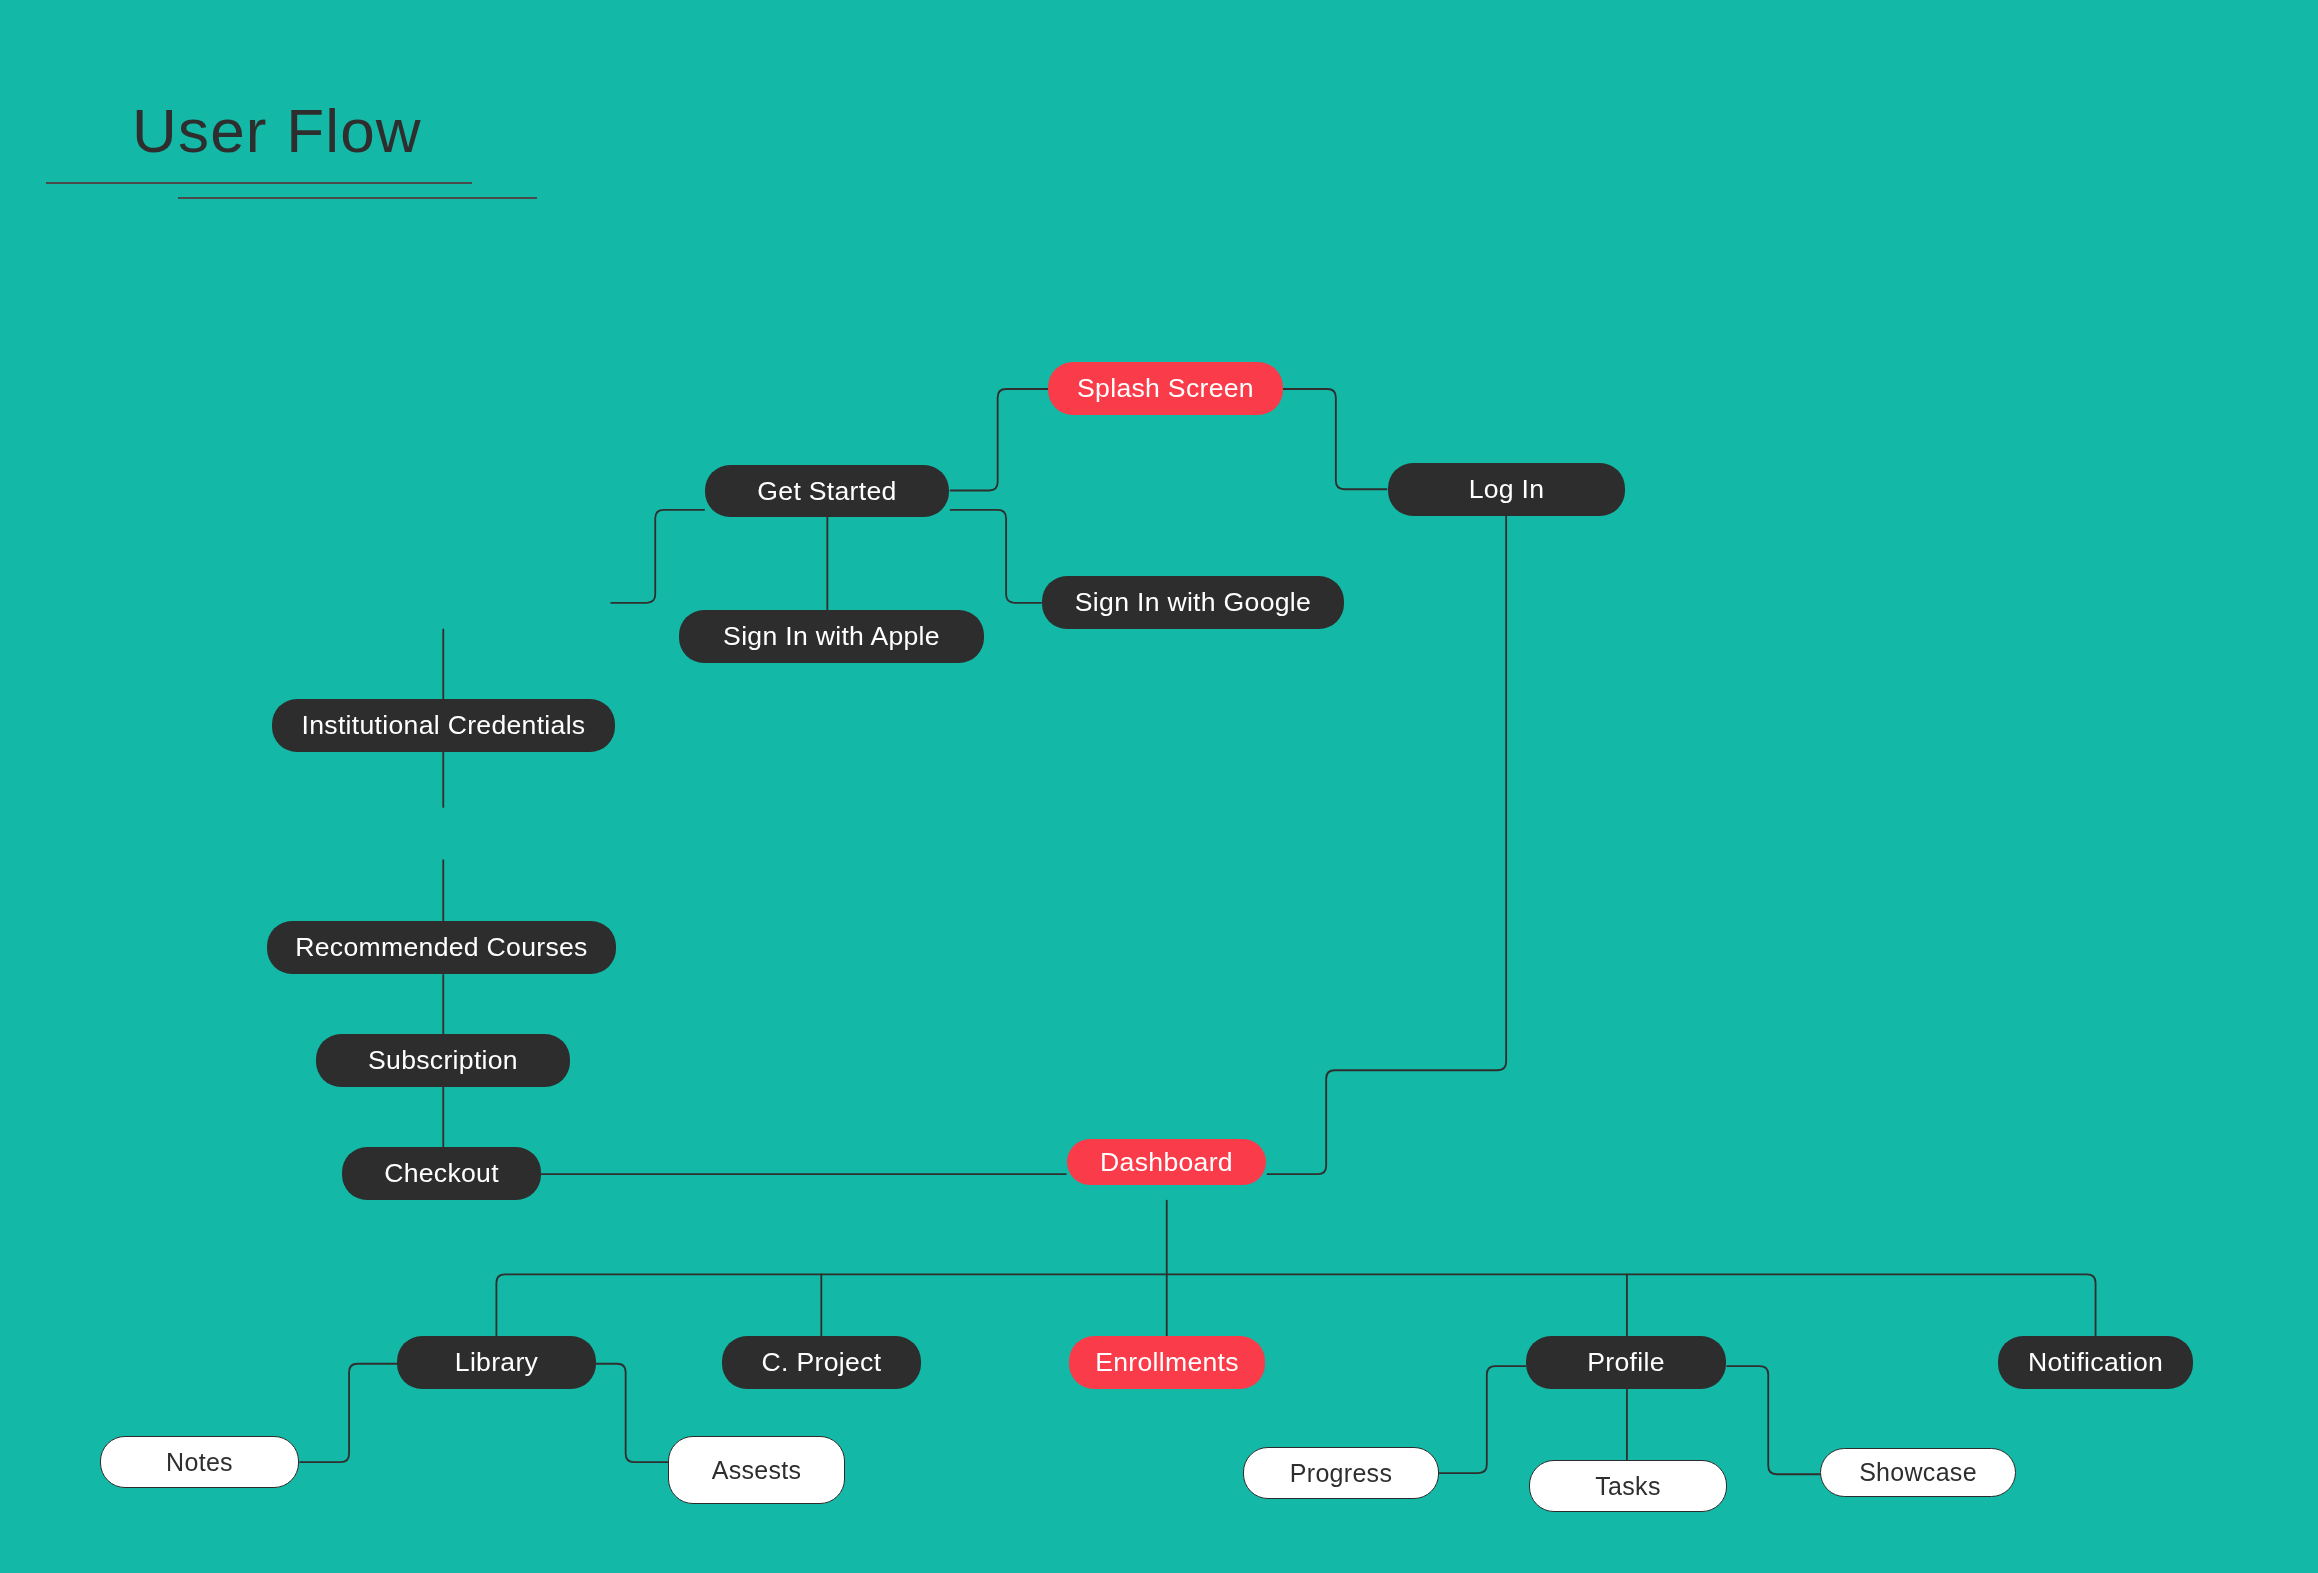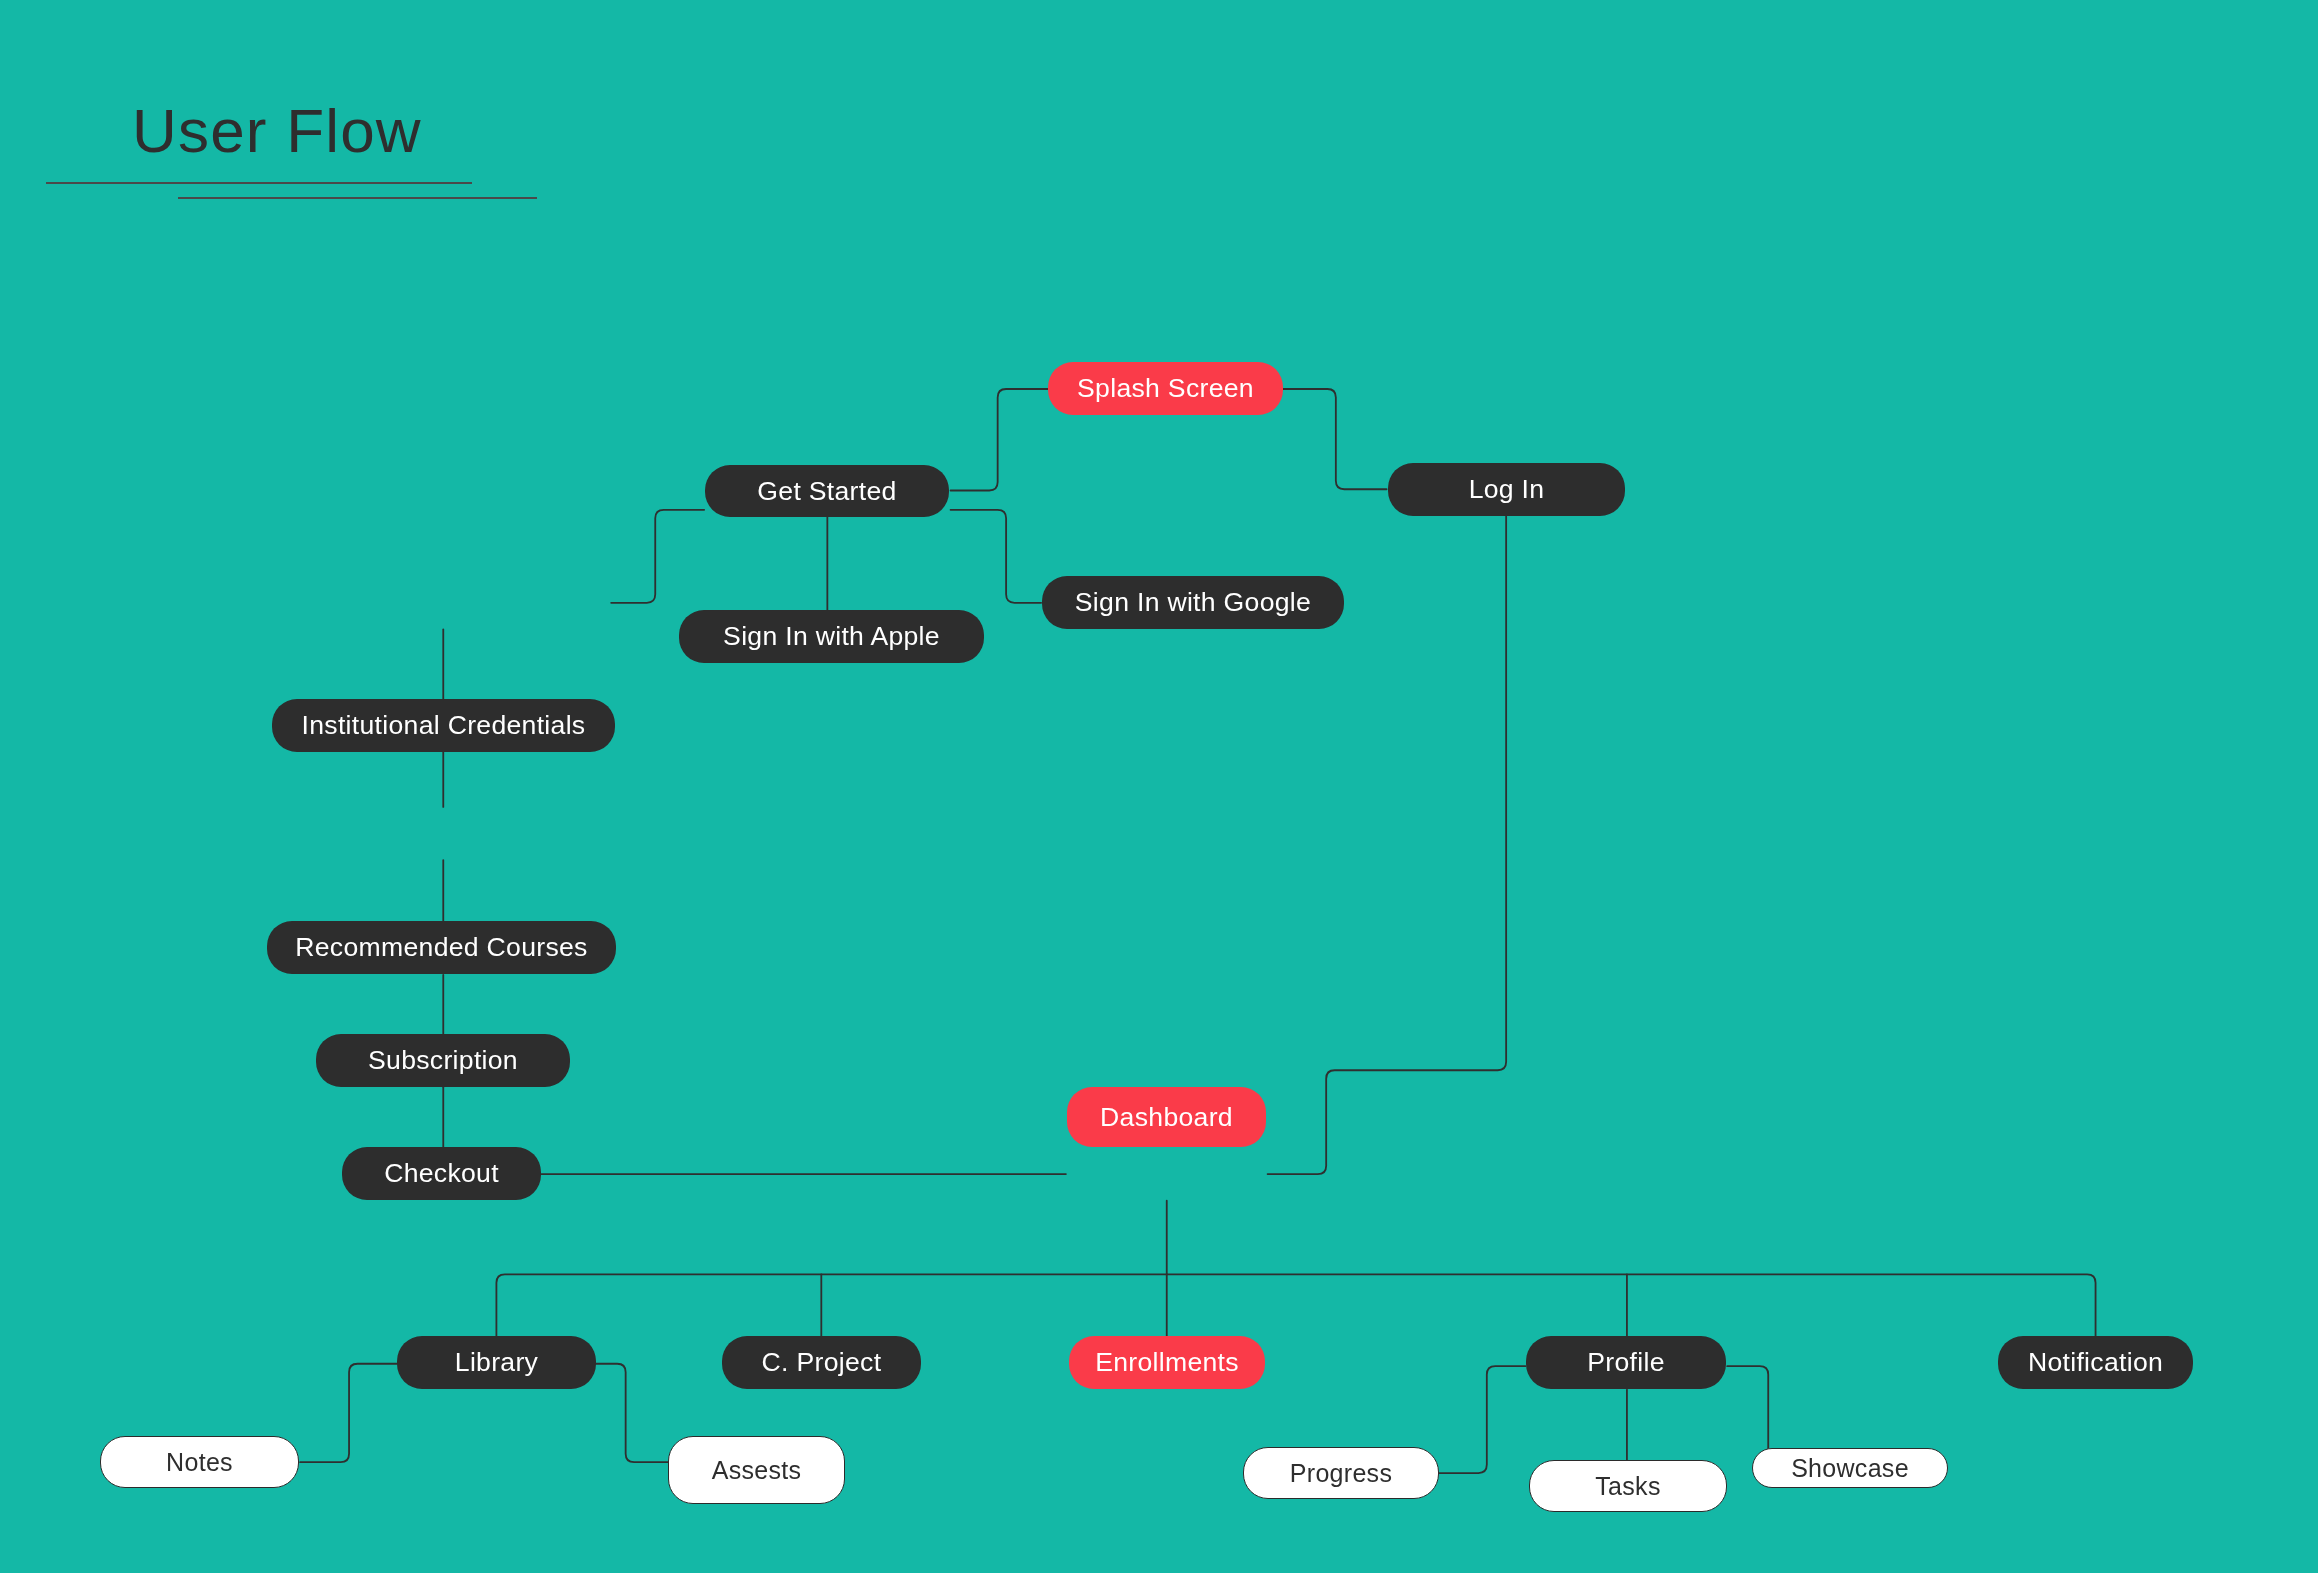--- a/index.html
+++ b/index.html
@@ -123,21 +123,21 @@
   </div>
   <div class="node node--default" style="left:267px;top:921px;width:349px;height:53px">
     <span class="node-label">Recommended Courses</span>
   </div>
   <div class="node node--default" style="left:316px;top:1034px;width:254px;height:53px">
     <span class="node-label">Subscription</span>
   </div>
   <div class="node node--default" style="left:342px;top:1147px;width:199px;height:53px">
     <span class="node-label">Checkout</span>
   </div>
-  <div class="node node--highlight" style="left:1067px;top:1087px;width:199px;height:60px">
+  <div class="node node--highlight" style="left:1067px;top:1139px;width:199px;height:46px">
     <span class="node-label">Dashboard</span>
   </div>
   <div class="node node--default" style="left:397px;top:1336px;width:199px;height:53px">
     <span class="node-label">Library</span>
   </div>
   <div class="node node--default" style="left:722px;top:1336px;width:199px;height:53px">
     <span class="node-label">C. Project</span>
   </div>
   <div class="node node--highlight" style="left:1069px;top:1336px;width:196px;height:53px">
     <span class="node-label">Enrollments</span>
@@ -153,18 +153,18 @@
   </div>
   <div class="node node--outline" style="left:668px;top:1436px;width:177px;height:68px">
     <span class="node-label">Assests</span>
   </div>
   <div class="node node--outline" style="left:1243px;top:1447px;width:196px;height:52px">
     <span class="node-label">Progress</span>
   </div>
   <div class="node node--outline" style="left:1529px;top:1460px;width:198px;height:52px">
     <span class="node-label">Tasks</span>
   </div>
-  <div class="node node--outline" style="left:1752px;top:1448px;width:196px;height:40px">
+  <div class="node node--outline" style="left:1820px;top:1448px;width:196px;height:49px">
     <span class="node-label">Showcase</span>
   </div>
 
 </div>
 
 
 </body></html>

